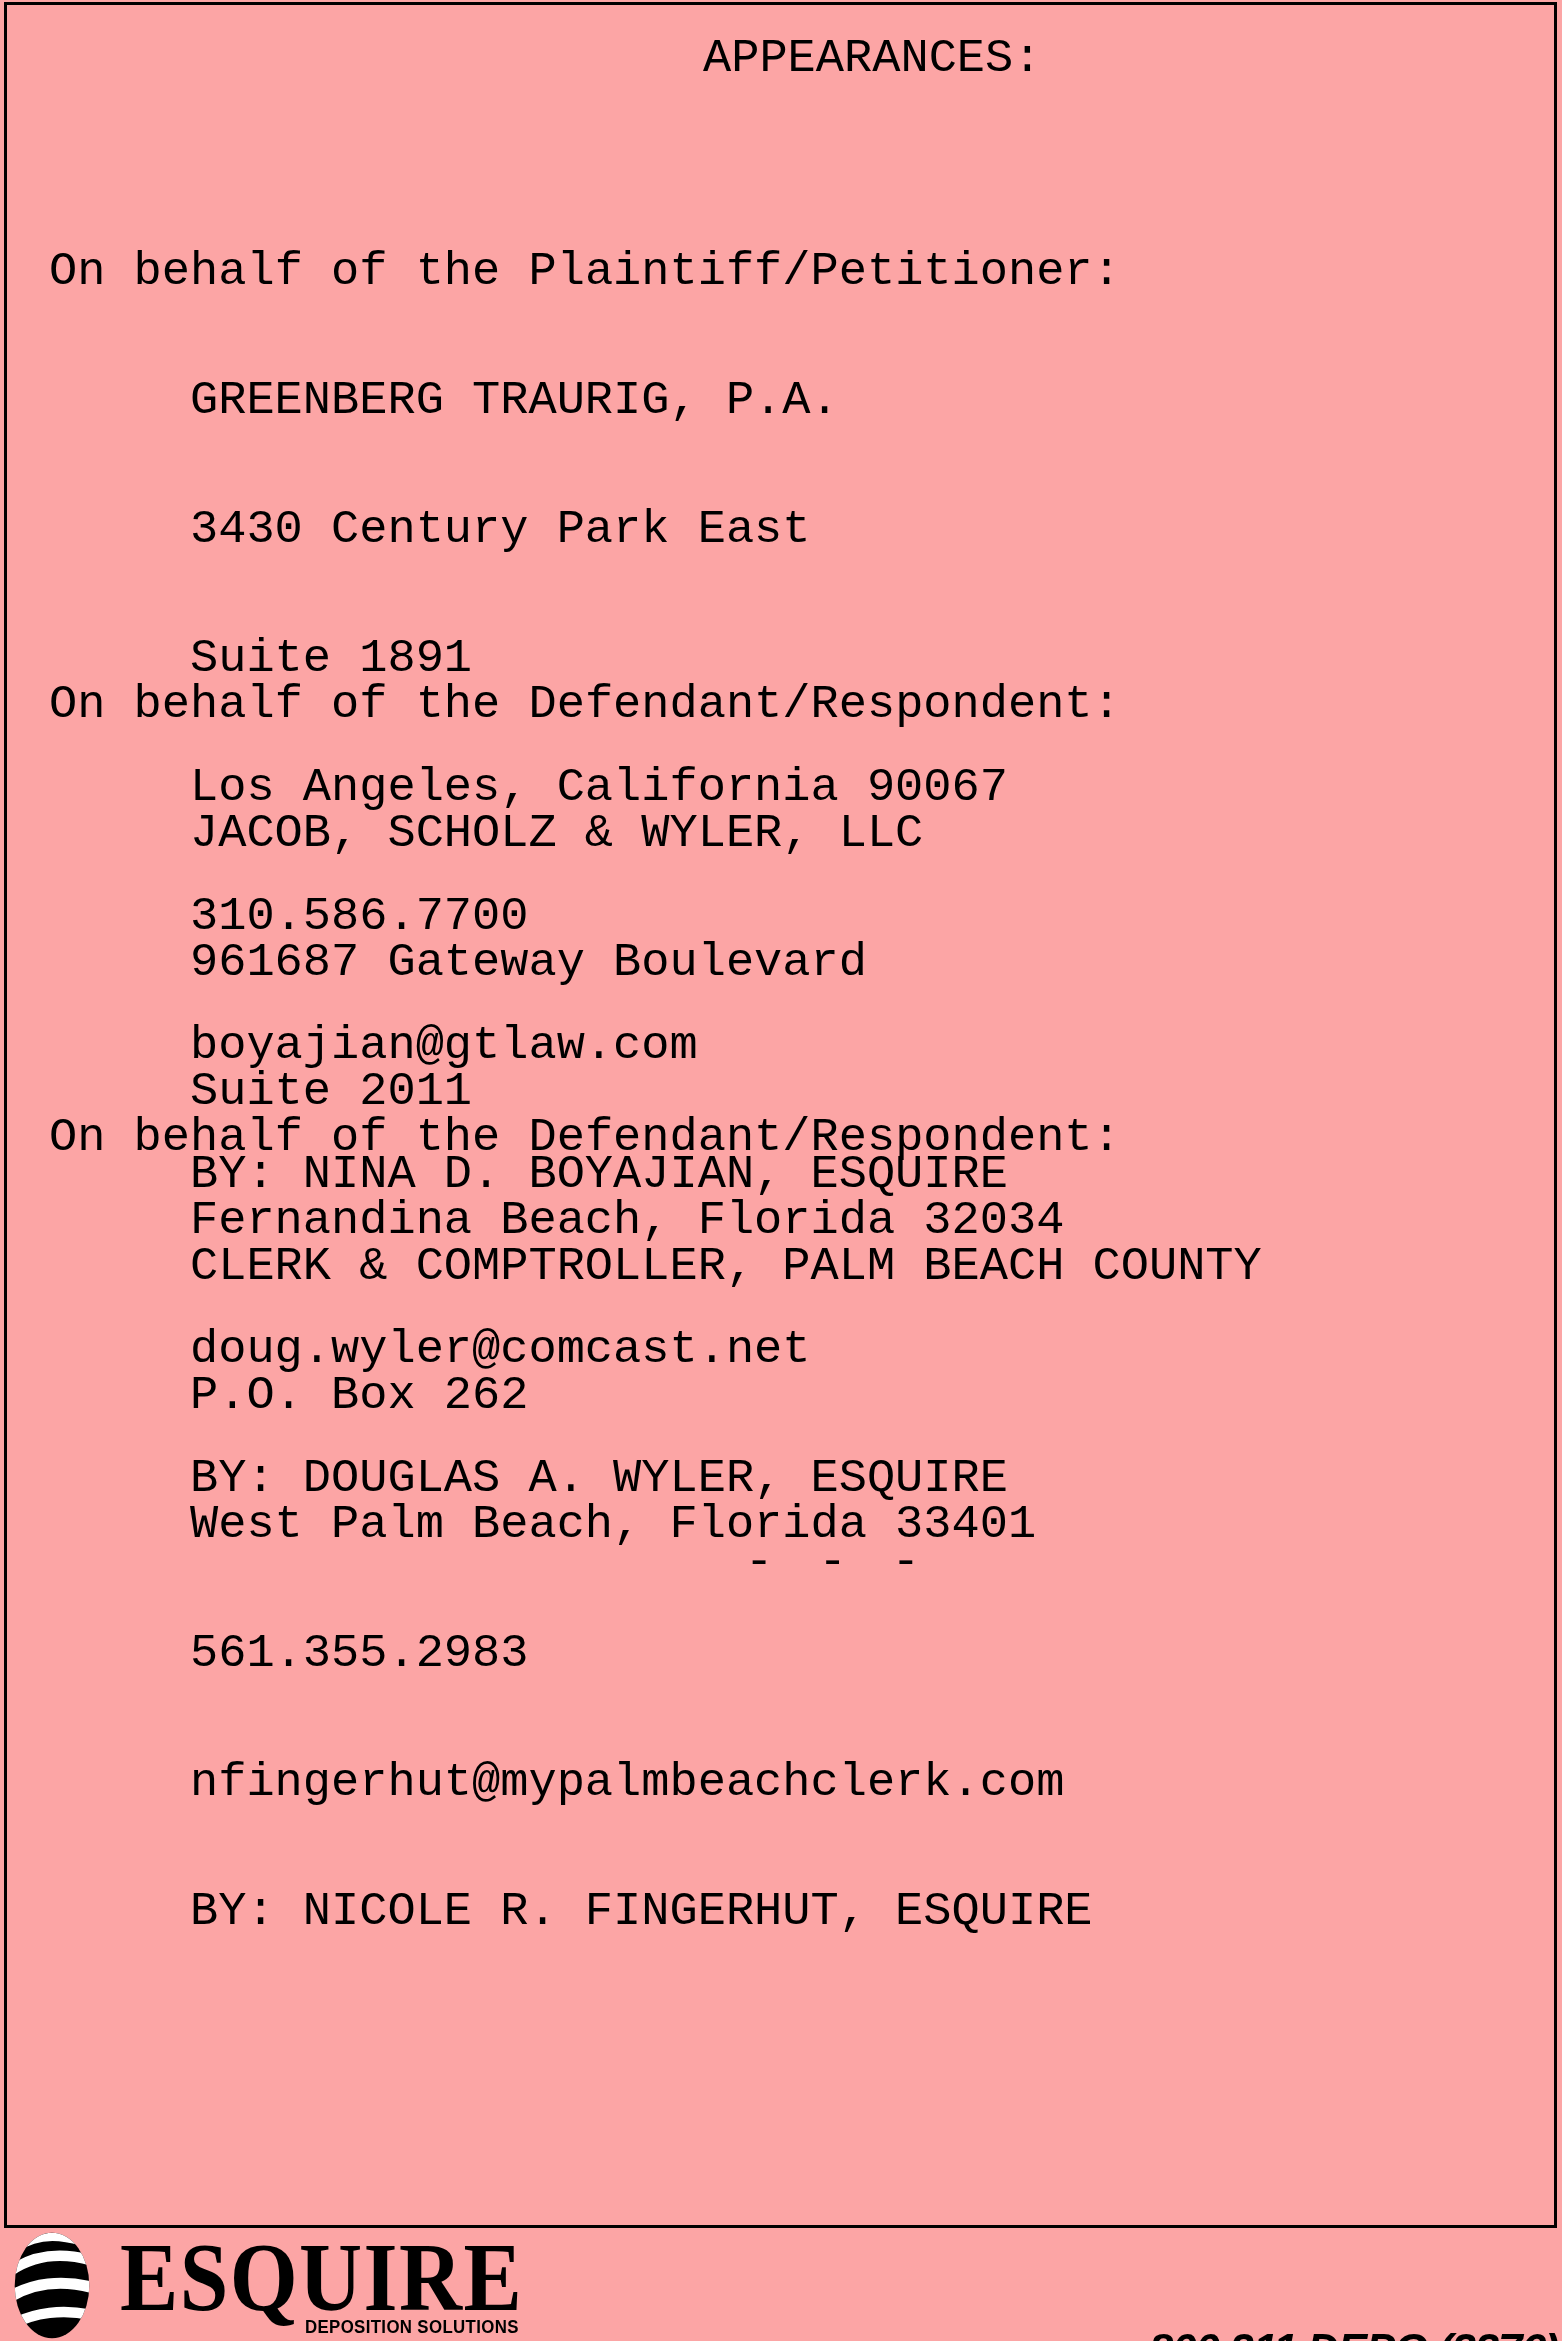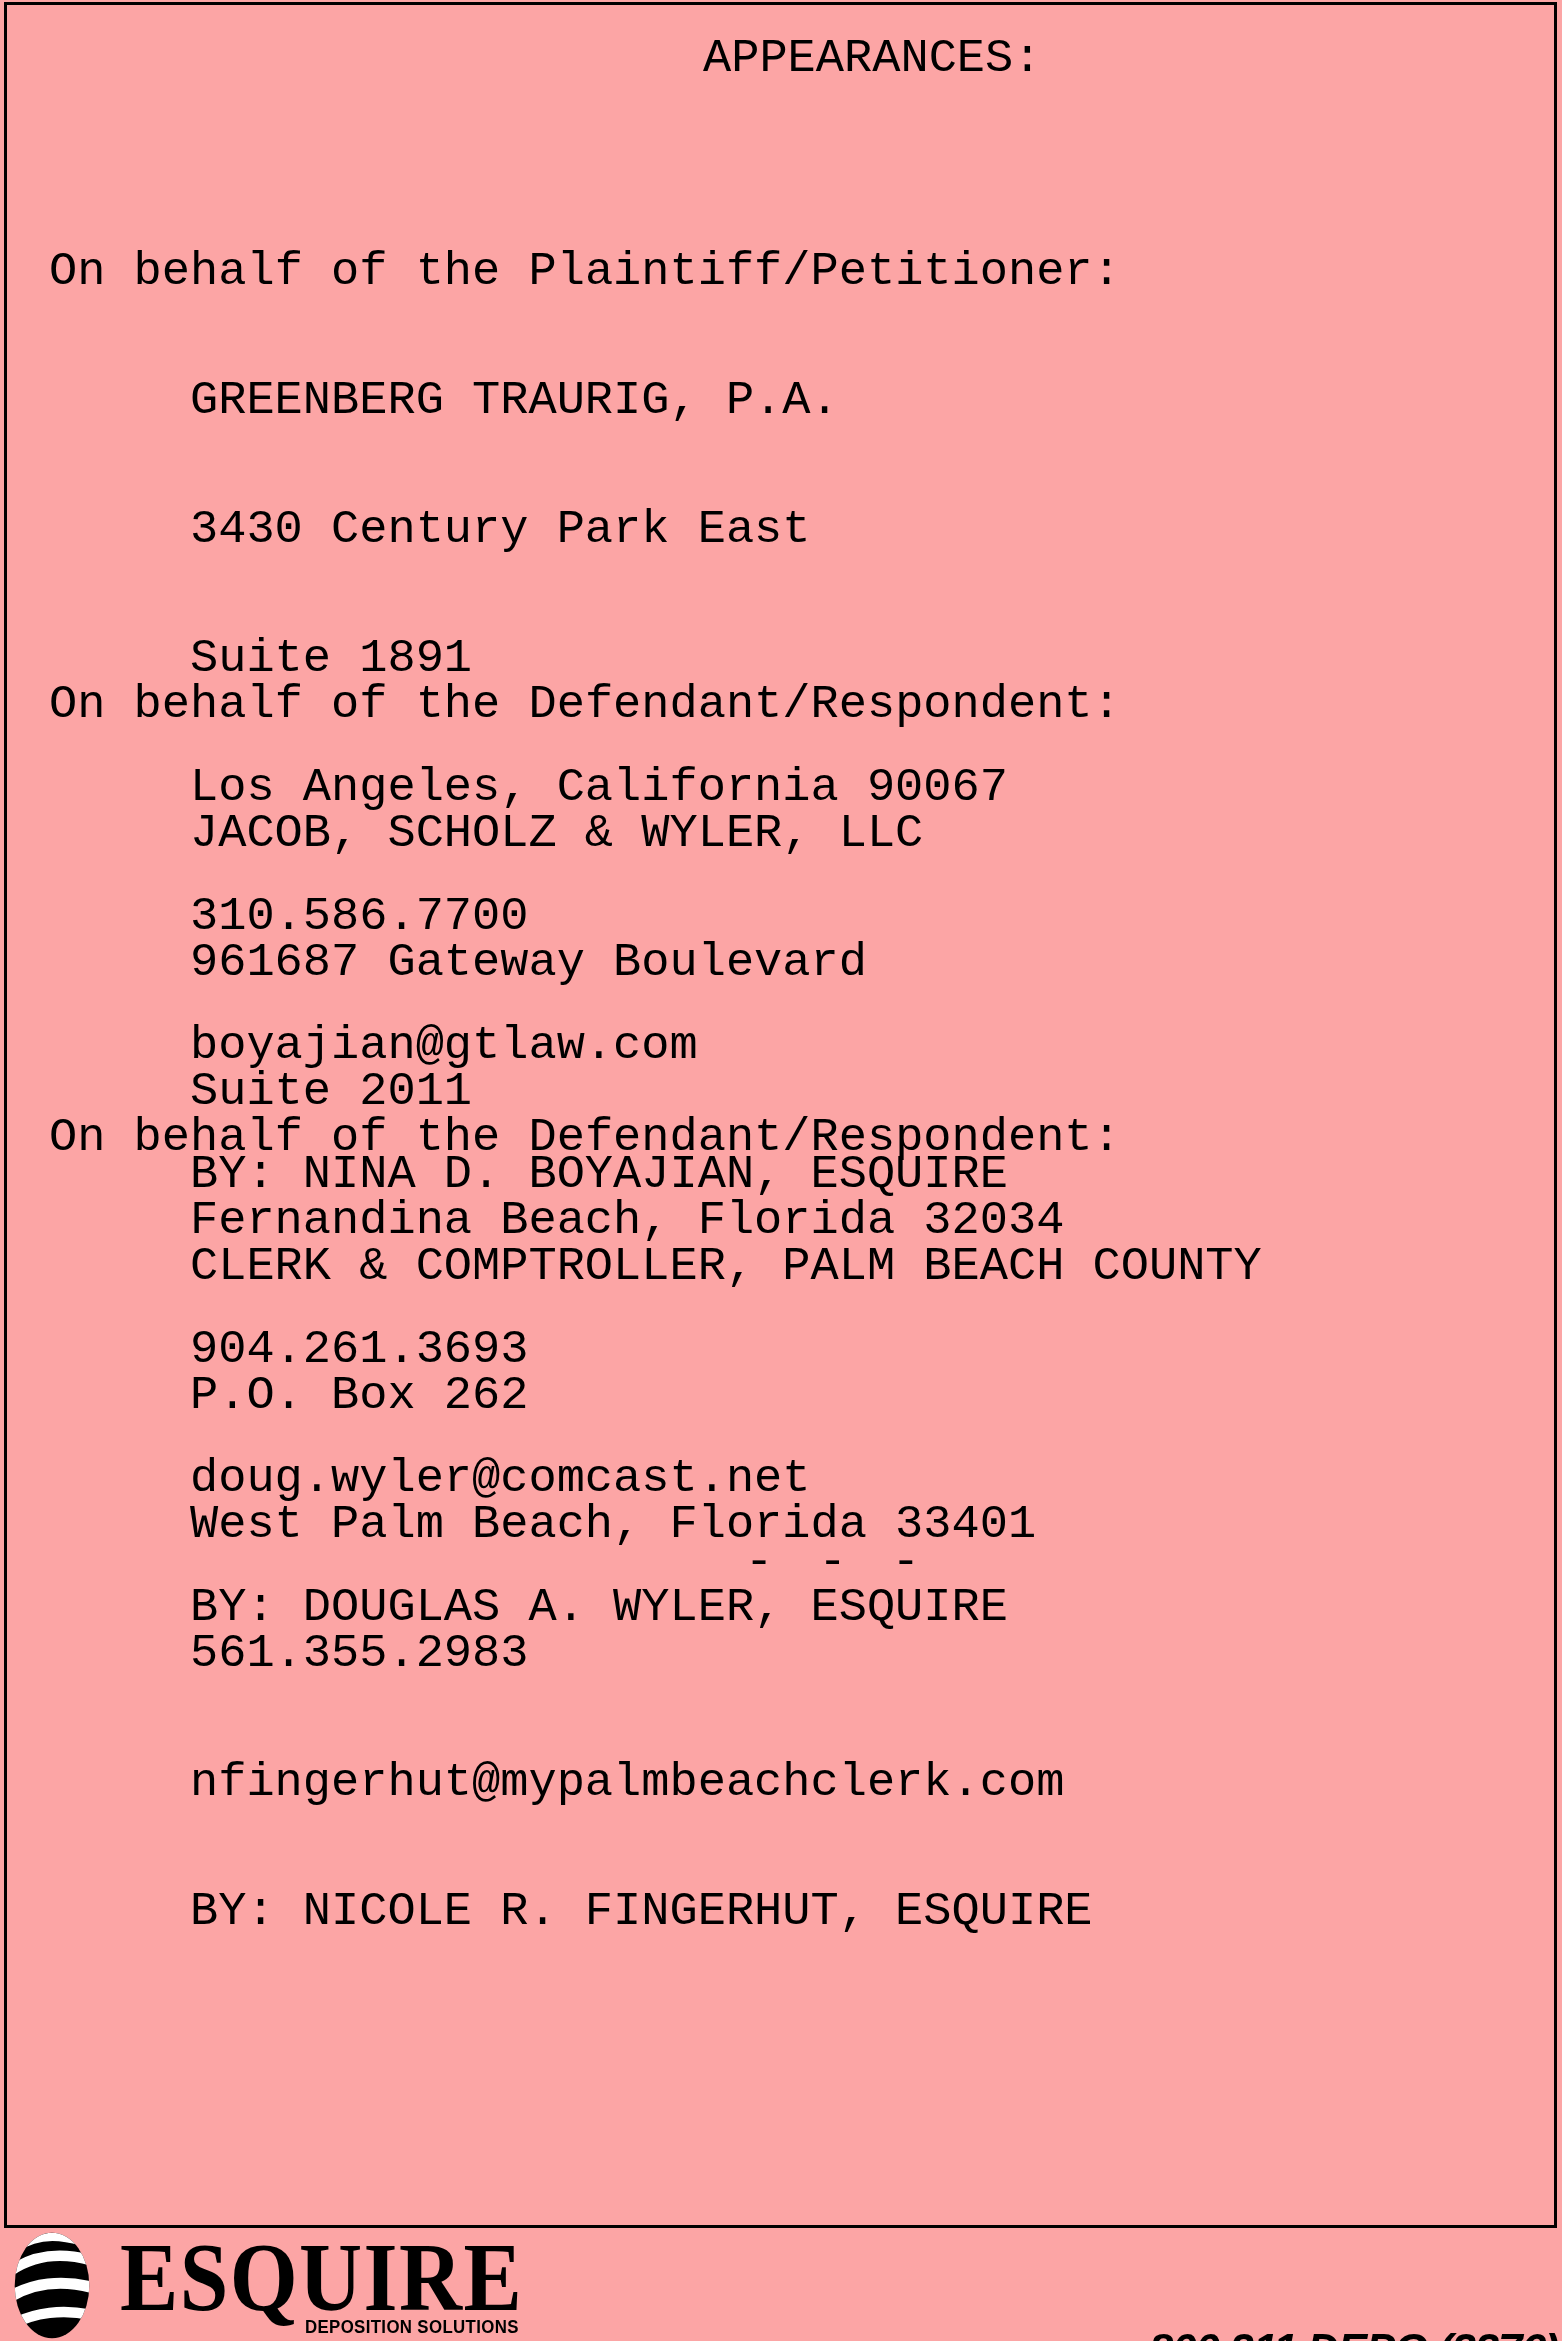--- a/index.html
+++ b/index.html
@@ -77,21 +77,20 @@
     <div class="detail">boyajian@gtlaw.com</div>
     <div class="detail">BY: NINA D. BOYAJIAN, ESQUIRE</div>
   </div>
 
   <div class="mono block block-2">
     <div>On behalf of the Defendant/Respondent:</div>
     <div class="detail">JACOB, SCHOLZ &amp; WYLER, LLC</div>
     <div class="detail">961687 Gateway Boulevard</div>
     <div class="detail">Suite 2011</div>
     <div class="detail">Fernandina Beach, Florida 32034</div>
-    <div class="detail">904.261.3693</div>
     <div class="detail">doug.wyler@comcast.net</div>
     <div class="detail">BY: DOUGLAS A. WYLER, ESQUIRE</div>
   </div>
 
   <div class="mono block block-3">
     <div>On behalf of the Defendant/Respondent:</div>
     <div class="detail">CLERK &amp; COMPTROLLER, PALM BEACH COUNTY</div>
     <div class="detail">P.O. Box 262</div>
     <div class="detail">West Palm Beach, Florida 33401</div>
     <div class="detail">561.355.2983</div>

